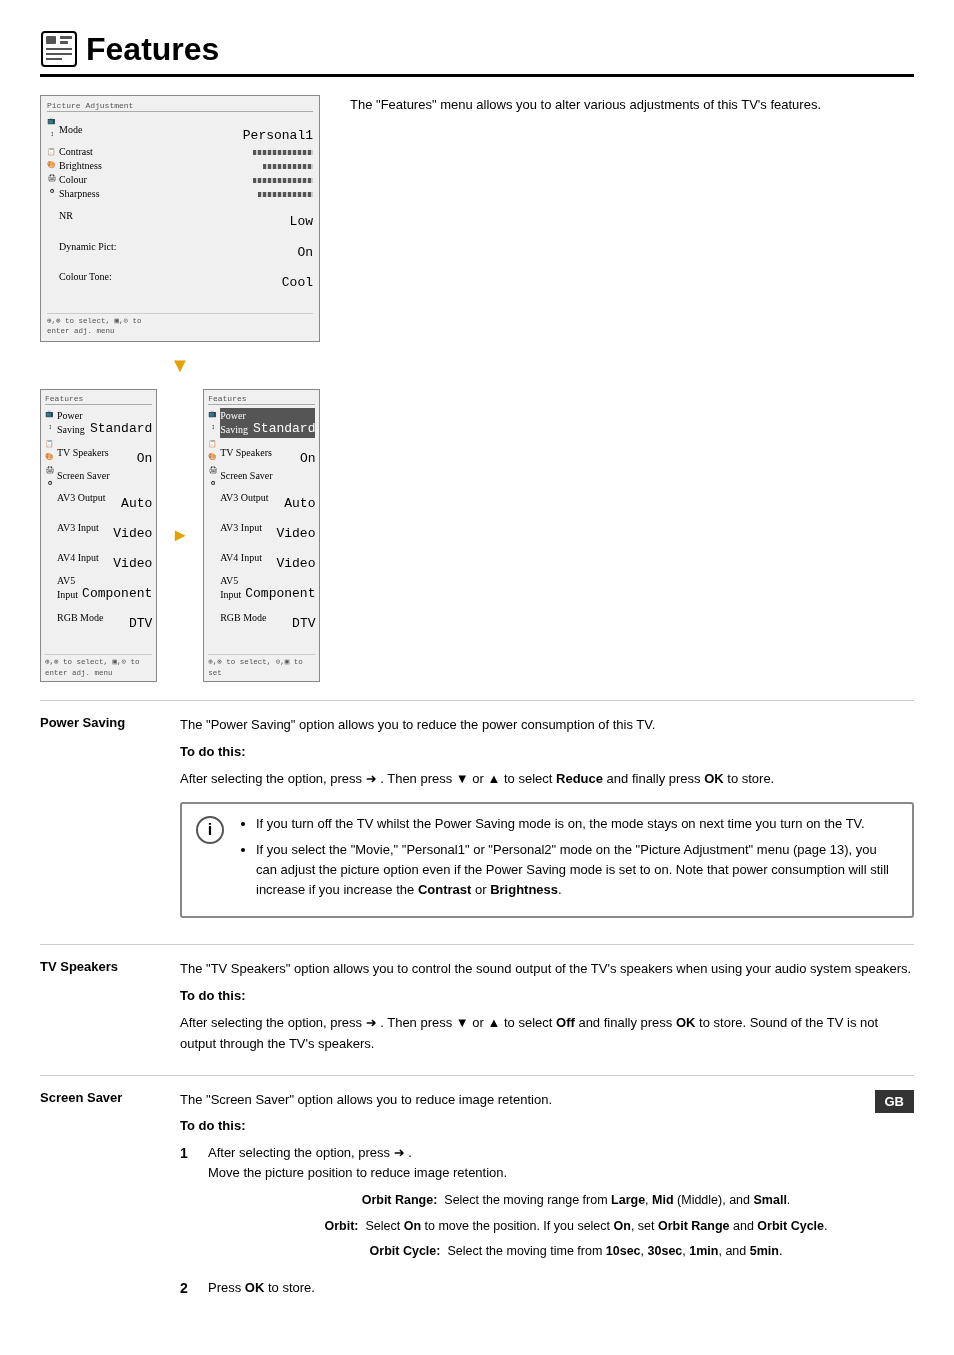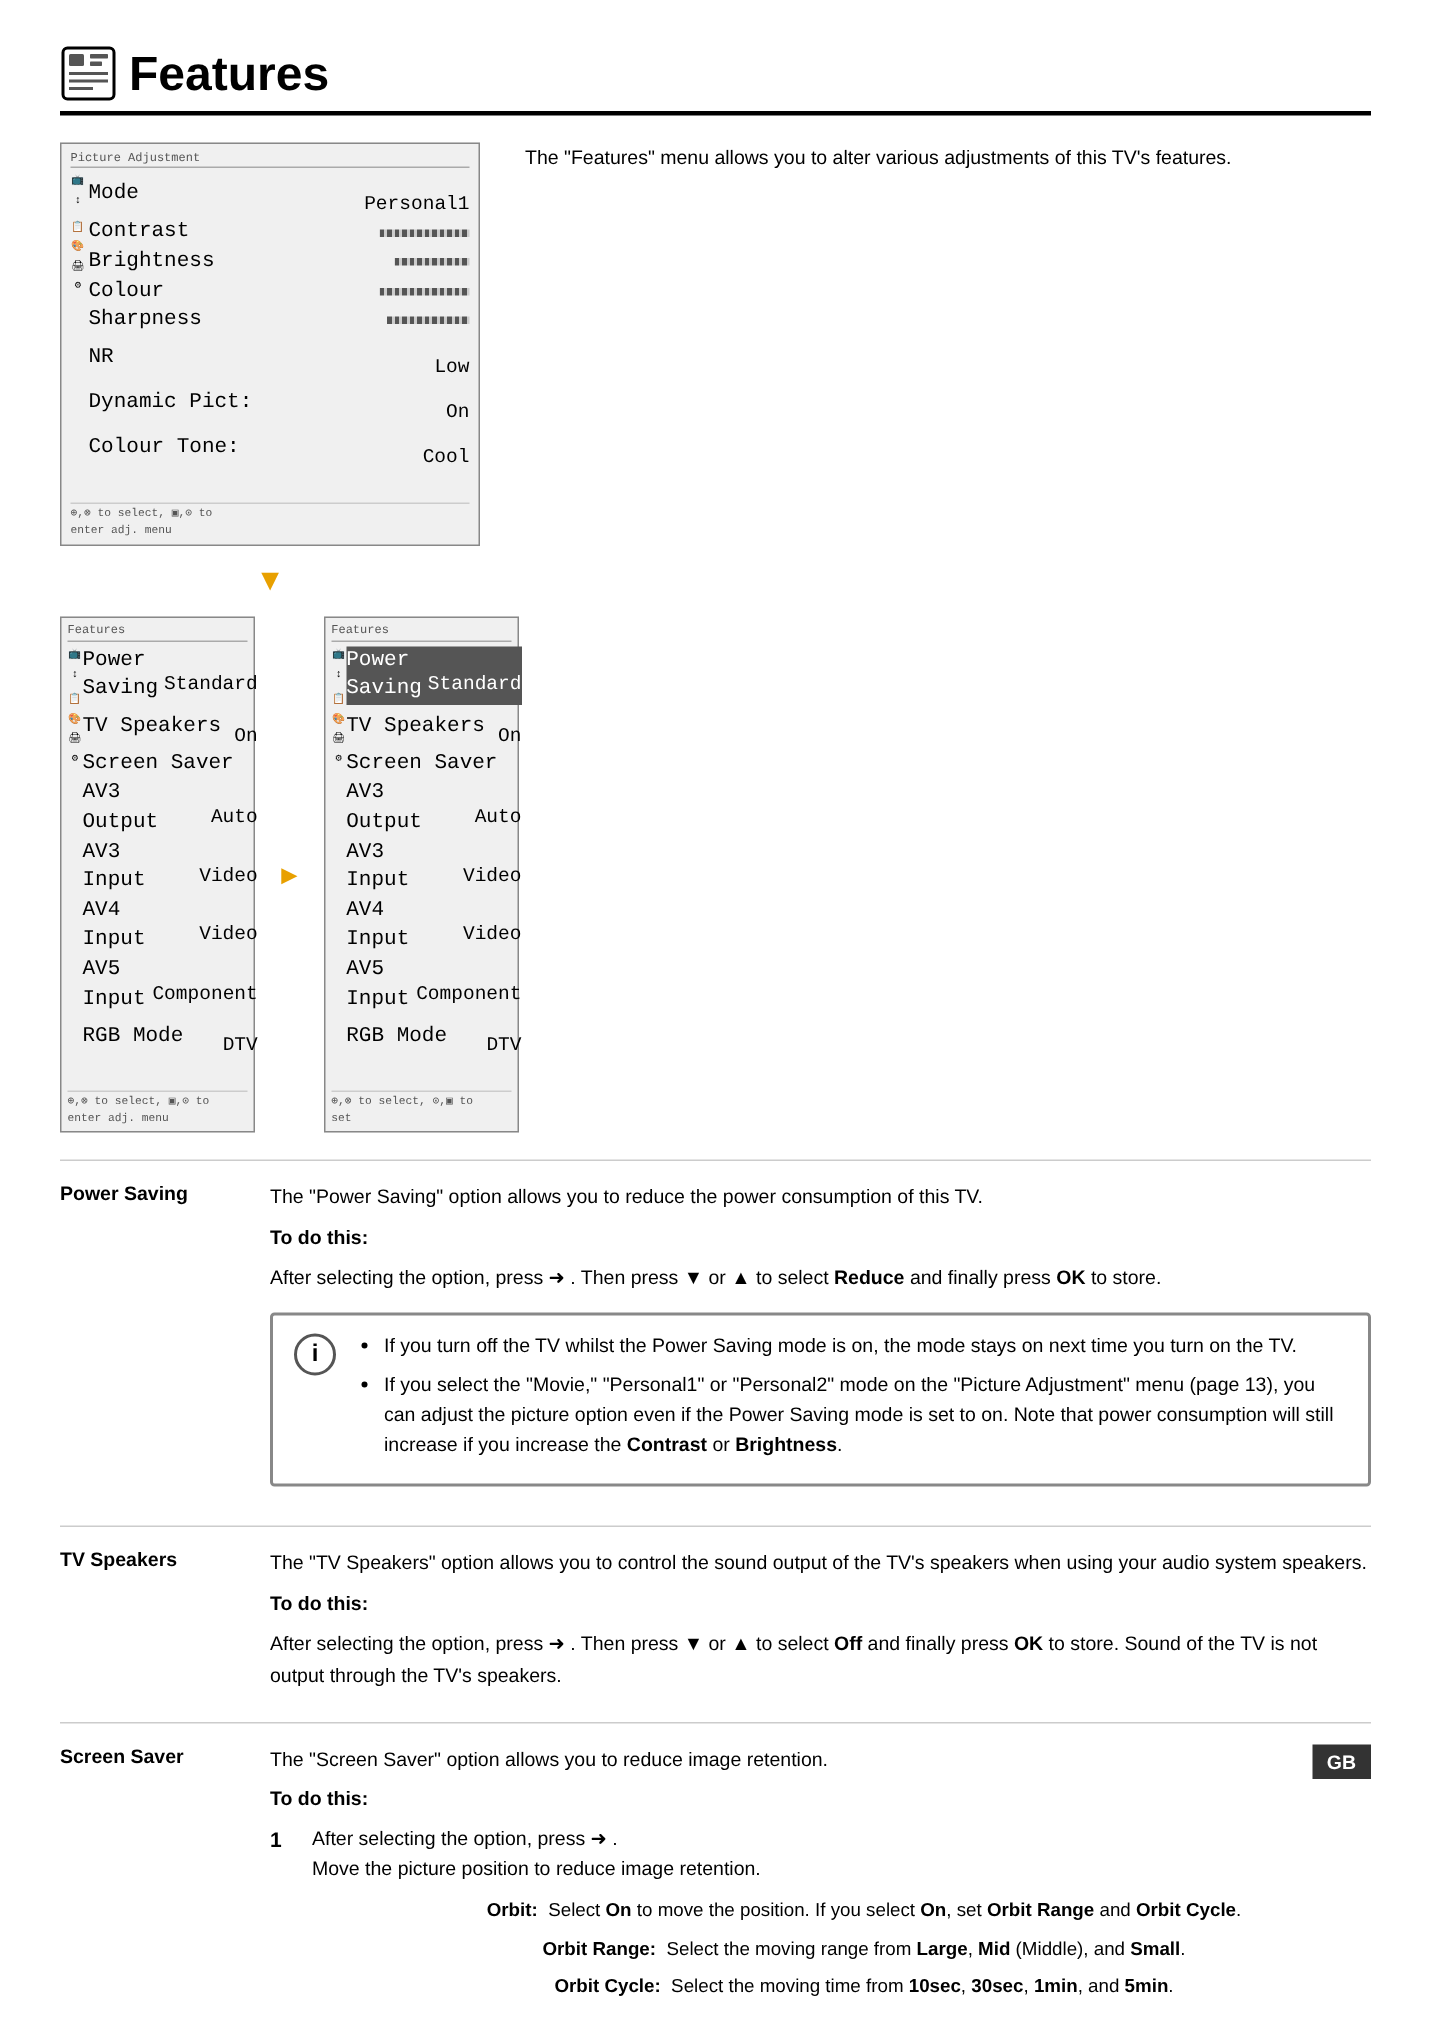--- a/index.html
+++ b/index.html
@@ -65,21 +65,22 @@
       margin-bottom: 3px;
       padding-bottom: 0;
     }
     .menu-row {
       display: flex;
       align-items: center;
       gap: 4px;
     }
     .menu-item-text {
       flex: 1;
-      font-size: 14px;
+      font-size: 10px;
+      font-family: Liberation Serif, serif;
     }
     .menu-item-value {
       font-size: 13px;
       margin-top: 12px;
     }
     .menu-bar {
       display: inline-block;
       width: 60px;
       height: 5px;
       background: repeating-linear-gradient(90deg, #555 0px, #555 3px, #ccc 3px, #ccc 5px);
@@ -529,24 +530,24 @@
         <ol class="numbered-list">
           <li>
             <span class="num-label">1</span>
             <div class="num-content">
               <span>After selecting the option, press ➜ .</span><br>
               <span>Move the picture position to reduce image retention.</span>
 
               
               <div class="orbit-table">
                 <div class="orbit-row">
+                  <span><span class="orbit-label">Orbit Range:</span>&nbsp;&nbsp;Select the moving range from <strong>Large</strong>, <strong>Mid</strong> (Middle), and <strong>Small</strong>.</span>
+                </div>
+                <div class="orbit-row">
                   <span><span class="orbit-label">Orbit:</span>&nbsp;&nbsp;Select <strong>On</strong> to move the position. If you select <strong>On</strong>, set <strong>Orbit Range</strong> and <strong>Orbit Cycle</strong>.</span>
-                </div>
-                <div class="orbit-row">
-                  <span><span class="orbit-label">Orbit Range:</span>&nbsp;&nbsp;Select the moving range from <strong>Large</strong>, <strong>Mid</strong> (Middle), and <strong>Small</strong>.</span>
                 </div>
                 <div class="orbit-row">
                   <span><span class="orbit-label">Orbit Cycle:</span>&nbsp;&nbsp;Select the moving time from <strong>10sec</strong>, <strong>30sec</strong>, <strong>1min</strong>, and <strong>5min</strong>.</span>
                 </div>
               </div>
             </div>
           </li>
           <li style="margin-top:10px;">
             <span class="num-label">2</span>
             <div class="num-content">

